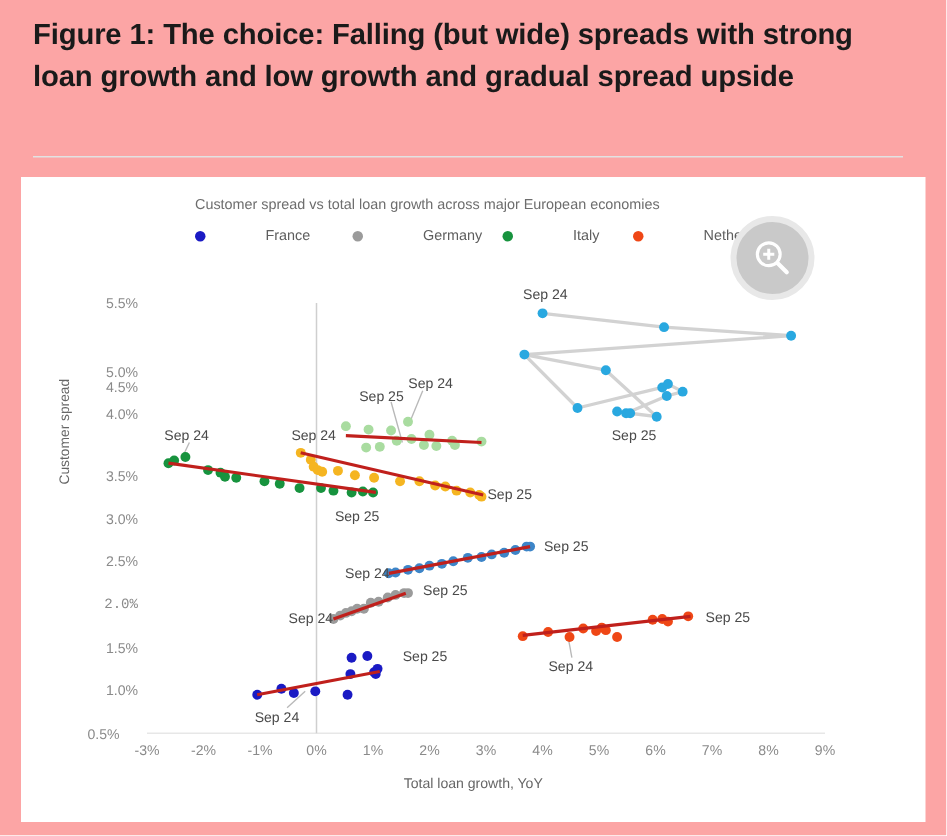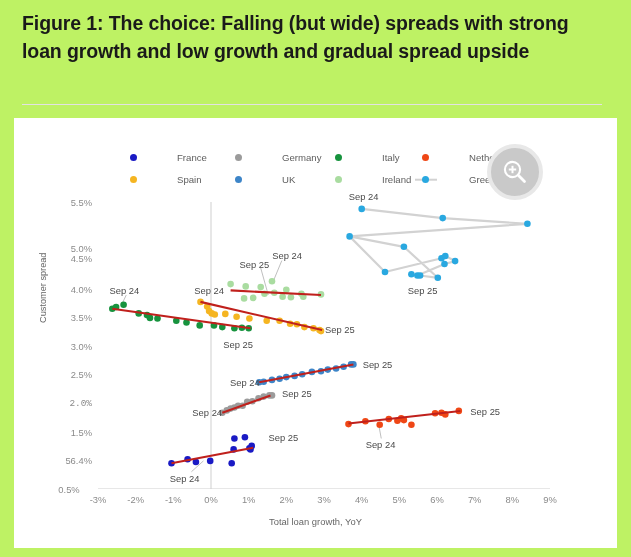--- a/index.html
+++ b/index.html
@@ -3,21 +3,21 @@
 <meta charset="utf-8">
 <style>
   * { box-sizing: border-box; }
   html, body {
     margin: 0; padding: 0;
     width: 631px; height: 557px;
     background: #ffffff;
     font-family: "Liberation Sans", sans-serif;
     overflow: hidden;
   }
-  #root { position: relative; width: 631px; height: 557px; background:#bef264; }
+  #root { position: relative; width: 631px; height: 557px; background:#fca5a5; }
 
   
   .fig-title {
     position: absolute;
     left: 22px; top: 10px;
     width: 560px;
     font-size: 19.5px;
     font-weight: bold;
     line-height: 1.42;
     color: #1a1a1a;
@@ -142,84 +142,64 @@
 </head>
 <body>
 
 <div id="root">
 
   <div class="fig-title">Figure 1: The choice: Falling (but wide) spreads with strong loan growth and low growth and gradual spread upside</div>
   <div class="title-rule"></div>
 
   <div class="chart-card">
 
+    <div class="chart-subtitle">Customer spread vs total loan growth across major European economies</div>
 
     <div class="legend" id="legend">
         <div class="legend-row">
           <div class="legend-item" style="left: 0px;">
             <span class="lg-dot" style="background: rgb(26, 26, 196);"></span>
             <span class="lg-label">France</span>
           </div>
           <div class="legend-item" style="left: 105px;">
             <span class="lg-dot" style="background: rgb(155, 155, 155);"></span>
             <span class="lg-label">Germany</span>
           </div>
           <div class="legend-item" style="left: 205px;">
             <span class="lg-dot" style="background: rgb(23, 147, 62);"></span>
             <span class="lg-label">Italy</span>
           </div>
           <div class="legend-item" style="left: 292px;">
             <span class="lg-dot" style="background: rgb(239, 71, 22);"></span>
             <span class="lg-label">Netherlands</span>
           </div>
         </div>
-        <div class="legend-row">
-          <div class="legend-item" style="left: 0px;">
-            <span class="lg-dot" style="background: rgb(245, 181, 33);"></span>
-            <span class="lg-label">Spain</span>
-          </div>
-          <div class="legend-item" style="left: 105px;">
-            <span class="lg-dot" style="background: rgb(61, 133, 200);"></span>
-            <span class="lg-label">UK</span>
-          </div>
-          <div class="legend-item" style="left: 205px;">
-            <span class="lg-dot" style="background: rgb(169, 220, 160);"></span>
-            <span class="lg-label">Ireland</span>
-          </div>
-          <div class="legend-item" style="left: 292px;">
-            <span class="lg-line-wrap">
-              <span class="lg-line"></span>
-              <span class="lg-line-dot" style="background: rgb(41, 168, 224);"></span>
-            </span>
-            <span class="lg-label">Greece</span>
-          </div>
-        </div>
       </div>
 
     <div class="zoom-btn" title="zoom">
       <svg width="30" height="30" viewBox="0 0 30 30">
         <circle cx="12.5" cy="12.5" r="7.6" fill="none" stroke="#ffffff" stroke-width="2.1"></circle>
         <line x1="12.5" y1="8.8" x2="12.5" y2="16.2" stroke="#ffffff" stroke-width="2"></line>
         <line x1="8.8" y1="12.5" x2="16.2" y2="12.5" stroke="#ffffff" stroke-width="2"></line>
         <line x1="18.3" y1="18.3" x2="24.5" y2="24.5" stroke="#ffffff" stroke-width="2.8" stroke-linecap="round"></line>
       </svg>
     </div>
 
     <div class="y-title">Customer spread</div>
     <div class="x-title">Total loan growth, YoY</div>
 
     <div class="ytick-wrap" id="yticks">
         <div class="ytick" style="top: 287px; text-align: center;">0.5%</div>
-        <div class="ytick" style="top: 258.3px;">56.4%</div>
+        <div class="ytick" style="top: 258.3px;">1.0%</div>
         <div class="ytick" style="top: 229.6px;">1.5%</div>
         <div class="ytick" style="top: 200.9px; font-family: Liberation Mono, monospace;">2.0%</div>
         <div class="ytick" style="top: 172.2px;">2.5%</div>
         <div class="ytick" style="top: 143.5px;">3.0%</div>
         <div class="ytick" style="top: 114.8px;">3.5%</div>
-        <div class="ytick" style="top: 87px;">4.0%</div>
+        <div class="ytick" style="top: 74px;">4.0%</div>
         <div class="ytick" style="top: 56px;">4.5%</div>
         <div class="ytick" style="top: 46px;">5.0%</div>
         <div class="ytick" style="top: 0px;">5.5%</div>
       </div>
     <div class="xtick-wrap" id="xticks">
         <div class="xtick" style="left: 0px;">-3%</div>
         <div class="xtick" style="left: 37.6667px;">-2%</div>
         <div class="xtick" style="left: 75.3333px;">-1%</div>
         <div class="xtick" style="left: 113px;">0%</div>
         <div class="xtick" style="left: 150.667px;">1%</div>

